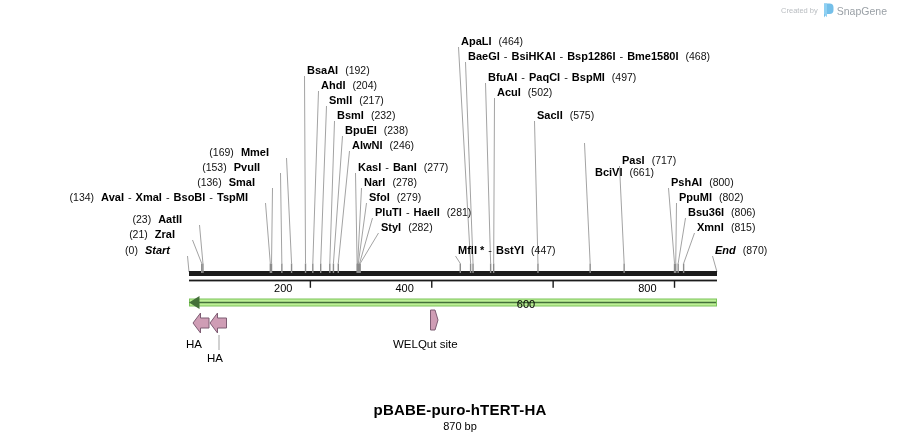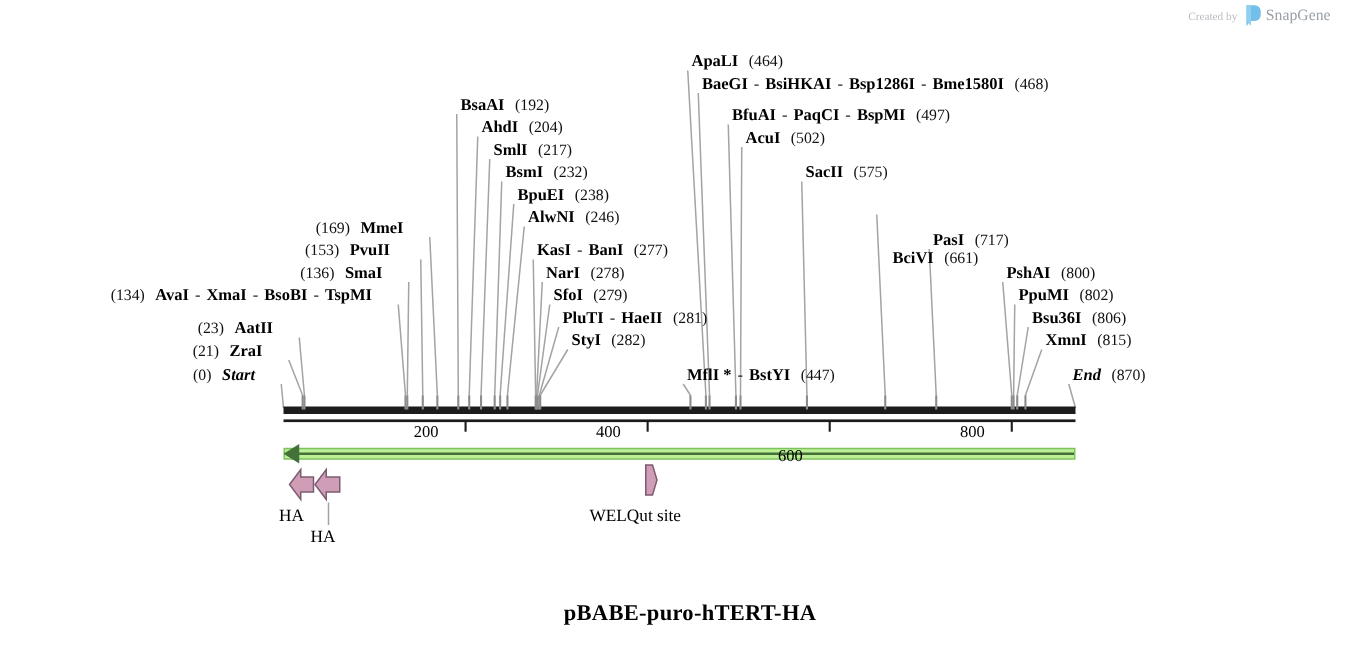--- a/index.html
+++ b/index.html
@@ -1,18 +1,18 @@
 <!DOCTYPE html>
 <html><head>
 <meta charset="utf-8">
 <style>
   html,body{margin:0;padding:0;background:#fff;}
   .canvas{
     position:relative;width:892px;height:442px;background:#ffffff;
-    font-family:Liberation Serif, serif;overflow:hidden;
+    font-family:Liberation Sans, sans-serif;overflow:hidden;
   }
   svg{position:absolute;left:0;top:0;}
   .enzyme-label{
     position:absolute;font-size:11px;line-height:13px;white-space:nowrap;color:#000;
   }
   .ename{font-weight:bold;}
   .eital .ename{font-style:italic;}
   .esep{font-weight:400;margin:0 4px;color:#222;}
   .epos{font-weight:400;font-size:10.5px;color:#111;}
   .epos-tail{margin-left:7px;}
@@ -165,13 +165,14 @@
       <div class="ruler-num" style="right: 478.241px; top: 282px;">400</div>
       <div class="ruler-num" style="right: 356.862px; top: 282px; margin-top: 16px;">600</div>
       <div class="ruler-num" style="right: 235.483px; top: 282px;">800</div>
     </div>
 
   <div class="feat-label" style="left:186px;top:337px">HA</div>
   <div class="feat-label" style="left:207px;top:351px">HA</div>
   <div class="feat-label" style="left:393px;top:337px">WELQut site</div>
 
   <div class="map-title">pBABE-puro-hTERT-HA</div>
+  <div class="map-len">870 bp</div>
 </div>
 
 </body></html>

